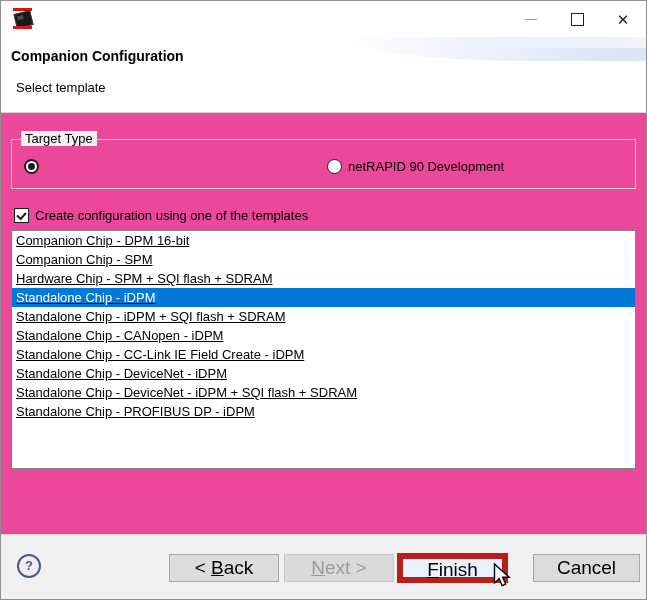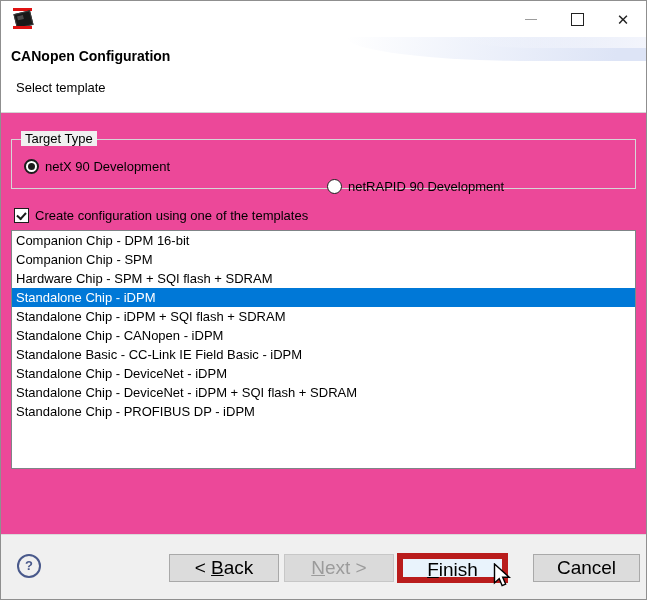--- a/index.html
+++ b/index.html
@@ -40,34 +40,34 @@
   .header-subtitle { position:absolute; left:15px; top:43px; font-size:13px; }
 
   
   .content { position:absolute; top:112px; left:0; right:0; height:423px; background:#ec4899;padding-left:44px; }
 
   .groupbox { position:absolute; left:10px; right:10px; top:26px; height:50px;
     border:1px solid #d6d6d6; box-sizing:border-box; }
   .groupbox .legend { position:absolute; top:-9px; left:9px; background:#f0f0f0; padding:0 4px; }
   .radio-option { position:absolute; top:19px; display:flex; align-items:center; }
   .radio-option.first { left:12px; }
-  .radio-option.second { left:315px;margin-top:20px; }
+  .radio-option.second { left:315px; }
   .radio { width:13px; height:13px; border:1px solid #1c1c1c; border-radius:50%; background:#fff; position:relative; flex:0 0 auto; }
   .radio.checked { border-width:2px; width:11px; height:11px; }
   .radio.checked::after { content:""; position:absolute; left:2px; top:2px; width:7px; height:7px; border-radius:50%; background:#1c1c1c; }
   .radio-label { margin-left:6px; }
 
   .checkbox-row { position:absolute; left:13px; top:95px; display:flex; align-items:center; }
   .checkbox { width:13px; height:13px; border:1px solid #1c1c1c; background:#fff; position:relative; flex:0 0 auto; }
   .checkbox.checked::after { content:""; position:absolute; left:2px; top:2.5px; width:7px; height:4px;
     border-left:2px solid #1c1c1c; border-bottom:2px solid #1c1c1c; transform:rotate(-48deg); }
   .checkbox-label { margin-left:6px; }
 
   .listbox { position:absolute; left:10px; right:10px; top:117px; height:239px;
-    background:#fff; border:1px solid #7f8487; box-sizing:border-box; overflow:hidden; }
+    background:#fff; border:1px solid #7f8487; box-sizing:border-box; overflow:hidden;text-decoration:underline; }
   .list-item { height:19px; line-height:19px; padding-left:4px; white-space:nowrap; }
 
   
   .footer { position:absolute; left:0; right:0; bottom:0; height:65px; background:#f0f0f0; border-top:1px solid #dadada; box-sizing:border-box; }
   .help-circle { position:absolute; left:16px; top:19px; width:20px; height:20px;
     border:2px solid #49598b; border-radius:50%; color:#49598b;
     font-weight:bold; font-size:13px; text-align:center; line-height:20px; }
   .btn { position:absolute; top:19px; height:28px; box-sizing:border-box;
     border:1px solid #a9a9a9; background:#dcdcdc; font-family:inherit; font-size:19px;
     color:#000; text-align:center; padding:0; }
@@ -100,51 +100,50 @@
         </div>
       <div class="win-btn">
           <span class="close-glyph">✕</span>
         </div>
     </div>
   </div>
 
   <div class="header">
     <div class="swoosh1"></div>
     <div class="swoosh2"></div>
-    <div class="header-title">CANopen Configuration</div>
+    <div class="header-title">Companion Configuration</div>
     <div class="header-subtitle">Select template</div>
   </div>
 
   <div class="content">
 
     <div class="groupbox">
       <span class="legend">Target Type</span>
       <div class="radio-option first">
         <span class="radio checked"></span>
-        <span class="radio-label">netX 90 Development</span>
       </div>
       <div class="radio-option second">
         <span class="radio"></span>
         <span class="radio-label">netRAPID 90 Development</span>
       </div>
     </div>
 
     <div class="checkbox-row">
       <span class="checkbox checked"></span>
       <span class="checkbox-label">Create configuration using one of the templates</span>
     </div>
 
     <div class="listbox">
         <div class="list-item">Companion Chip - DPM 16-bit</div>
         <div class="list-item">Companion Chip - SPM</div>
         <div class="list-item">Hardware Chip - SPM + SQI flash + SDRAM</div>
         <div class="list-item" style="background: rgb(0, 120, 215); color: rgb(255, 255, 255);">Standalone Chip - iDPM</div>
         <div class="list-item">Standalone Chip - iDPM + SQI flash + SDRAM</div>
         <div class="list-item">Standalone Chip - CANopen - iDPM</div>
-        <div class="list-item">Standalone Basic - CC-Link IE Field Basic - iDPM</div>
+        <div class="list-item">Standalone Chip - CC-Link IE Field Create - iDPM</div>
         <div class="list-item">Standalone Chip - DeviceNet - iDPM</div>
         <div class="list-item">Standalone Chip - DeviceNet - iDPM + SQI flash + SDRAM</div>
         <div class="list-item">Standalone Chip - PROFIBUS DP - iDPM</div>
       </div>
 
   </div>
 
   <div class="footer">
     <div class="help-circle">?</div>
     <button class="btn btn-back"><span>&lt; </span><span class="mn">B</span><span>ack</span></button>

